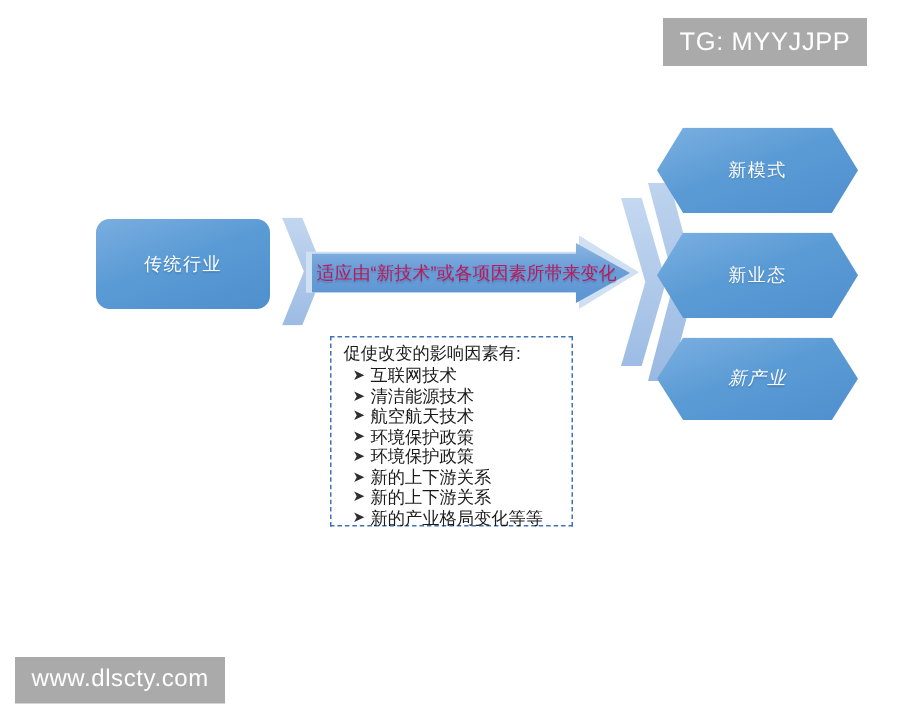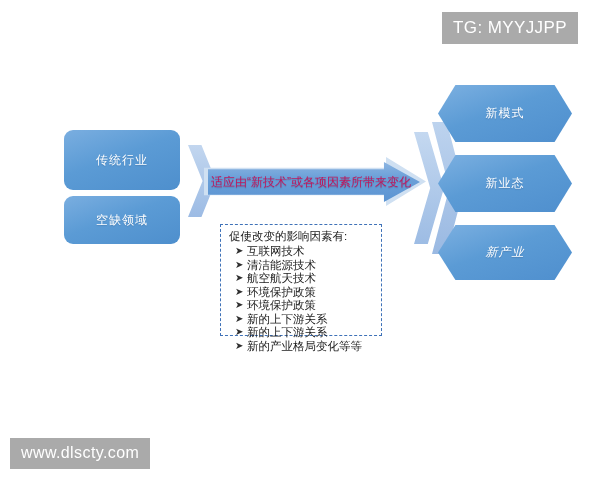--- a/index.html
+++ b/index.html
@@ -49,20 +49,21 @@
     width: 116px;
     border-radius: 9px;
     background: linear-gradient(160deg, #7aaee0 0%, #5b9bd5 45%, #4e8fcd 100%);
     color: #ffffff;
     font-size: 12px;
     display: flex;
     align-items: center;
     justify-content: center;
     letter-spacing: 1px;
     text-shadow: 0 1px 1px rgba(40,70,110,0.25);
+    margin-top: 16px;
   }
   #box-traditional {
     top: 130px;
     height: 60px;
   }
   #box-vacant {
     top: 196px;
     height: 48px;
   }
 
@@ -127,21 +128,21 @@
     white-space: nowrap;
     text-shadow: 0 1px 1px rgba(40,70,110,0.3);
   }
 
   
   #factors-box {
     position: absolute;
     left: 220px;
     top: 224px;
     width: 162px;
-    height: 112px;
+    height: 127px;
     border: 1px dashed #3f72b8;
     box-sizing: border-box;
     background: #ffffff;
     padding: 4px 6px 4px 8px;
   }
   #factors-title {
     font-size: 11.5px;
     color: #1a1a1a;
     line-height: 15px;
     margin-bottom: 1px;
@@ -200,23 +201,20 @@
 <body>
 
 <div id="canvas">
 
   <div class="badge" id="tg-badge">TG: MYYJJPP</div>
 
   <div class="left-box" id="box-traditional">
     <span>传统行业</span>
   </div>
 
-  <div class="left-box" id="box-vacant">
-    <span>空缺领域</span>
-  </div>
 
   <div class="chevron" id="chevron-left"></div>
 
   <div id="banner-outline"></div>
   <div id="banner-arrow"></div>
   <div id="banner-label">适应由“新技术”或各项因素所带来变化</div>
 
   <div class="chevron" id="chevron-right-a"></div>
   <div class="chevron" id="chevron-right-b"></div>
 

